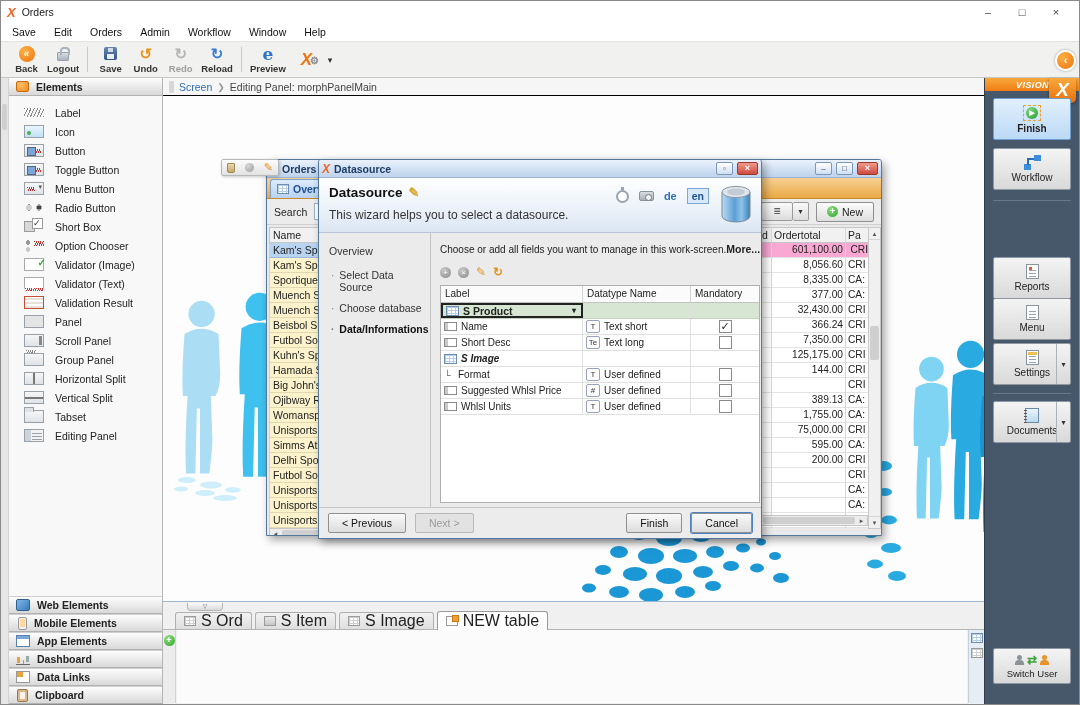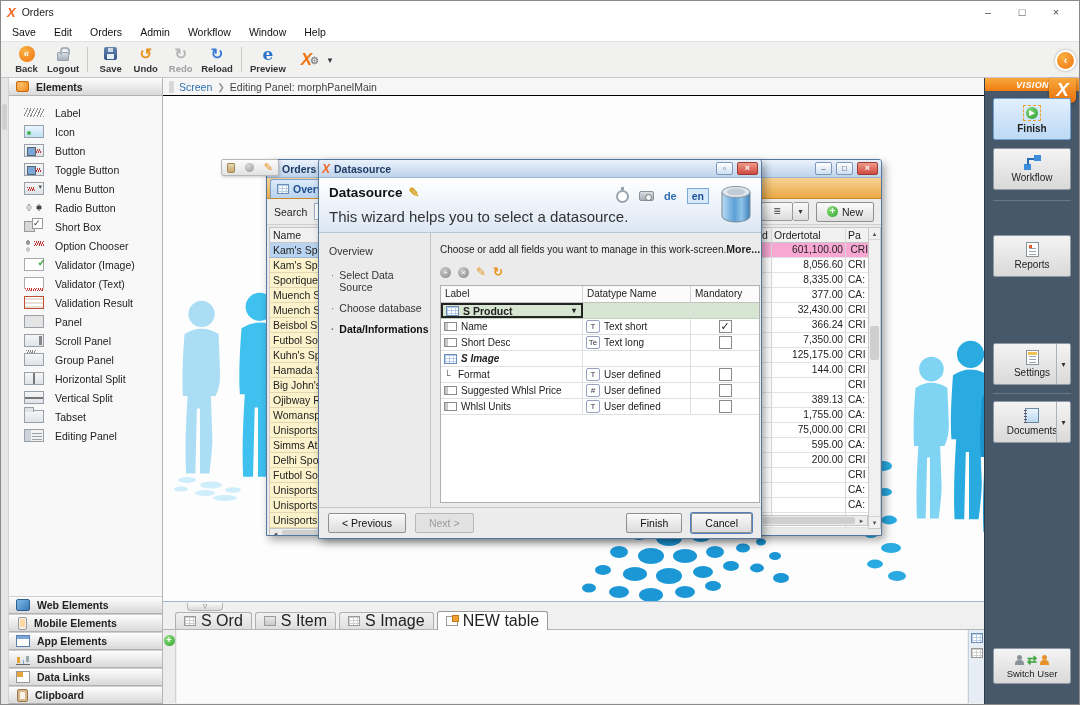--- a/index.html
+++ b/index.html
@@ -138,21 +138,21 @@
 .vscroll .up{height:12px;line-height:12px;border-bottom:1px solid #d5d5d5;}
 .vscroll .vthumb{margin:86px 1px 0;height:34px;background:#cfcfcf;border-radius:2px;}
 .vscroll .down{position:absolute;bottom:0;left:0;right:0;height:12px;line-height:12px;border-top:1px solid #d5d5d5;}
 .rf-hscroll{position:absolute;right:13px;top:290px;width:107px;}
 
 
 .dlg{left:155px;top:63px;width:444px;height:380px;z-index:10;}
 .dlg-head{height:55px;background:linear-gradient(180deg,#ffffff,#dce7f4);border-bottom:1px solid #b8c6d8;position:relative;padding:7px 10px 0;flex:none;}
 .dlg-title{font-size:13.5px;font-weight:bold;color:#111;display:flex;align-items:center;gap:6px;}
 .pencil{color:#d8a830;font-size:13px;}
-.dlg-sub{font-size:15px;color:#333;margin-top:8px;}
+.dlg-sub{font-size:12px;color:#333;margin-top:8px;}
 .dlg-head-icons{position:absolute;right:52px;top:10px;display:flex;align-items:center;gap:10px;}
 .ic-stopwatch{width:13px;height:13px;border:2px solid #9aa4ae;border-radius:50%;background:#fff;position:relative;}
 .ic-stopwatch::before{content:"";position:absolute;top:-5px;left:3px;width:3px;height:3px;background:#9aa4ae;}
 .ic-camera{width:15px;height:10px;background:linear-gradient(#d8dde2,#a8b0b8);border:1px solid #8a929a;border-radius:2px;position:relative;}
 .ic-camera::before{content:"";position:absolute;left:5px;top:2px;width:5px;height:5px;border-radius:50%;background:#f0f4f8;border:1px solid #777;}
 .lang-de{color:#2f6fb0;font-weight:bold;font-size:11px;}
 .lang-en{color:#1d4f93;font-weight:bold;font-size:10.5px;background:#d8e9fa;border:1px solid #7aa6d8;padding:1px 4px;}
 .db-icon{position:absolute;right:8px;top:6px;}
 .dlg-body{flex:1;display:flex;min-height:0;}
 .dlg-nav{width:112px;border-right:1px solid #c2c2c2;padding:12px 6px 0 10px;font-size:10.5px;color:#333;flex:none;}
@@ -971,23 +971,27 @@
       </span>
     <span class="cap">Finish</span>
   </div>
   <div class="rp-btn" style="top:70px;">
     <span class="rpi-workflow">
         <i></i>
       </span>
     <span class="cap">Workflow</span>
   </div>
   <div class="rp-sep" style="top:122px;"></div>
-  <div class="rp-btn" style="top:157px;">
+  <div class="rp-btn" style="top:179px;">
     <span class="rpi-sheet rpi-reports"></span>
     <span class="cap">Reports</span>
+  </div>
+  <div class="rp-btn" style="top:220px;">
+    <span class="rpi-sheet"></span>
+    <span class="cap">Menu</span>
   </div>
   <div class="rp-btn" style="top:265px;">
     <span class="rpi-sheet rpi-settings"></span>
     <span class="cap">Settings</span>
     <span class="rp-split">▾</span>
   </div>
   <div class="rp-sep" style="top:315px;"></div>
   <div class="rp-btn" style="top:323px;">
     <span class="rpi-docs"></span>
     <span class="cap">Documents</span>

